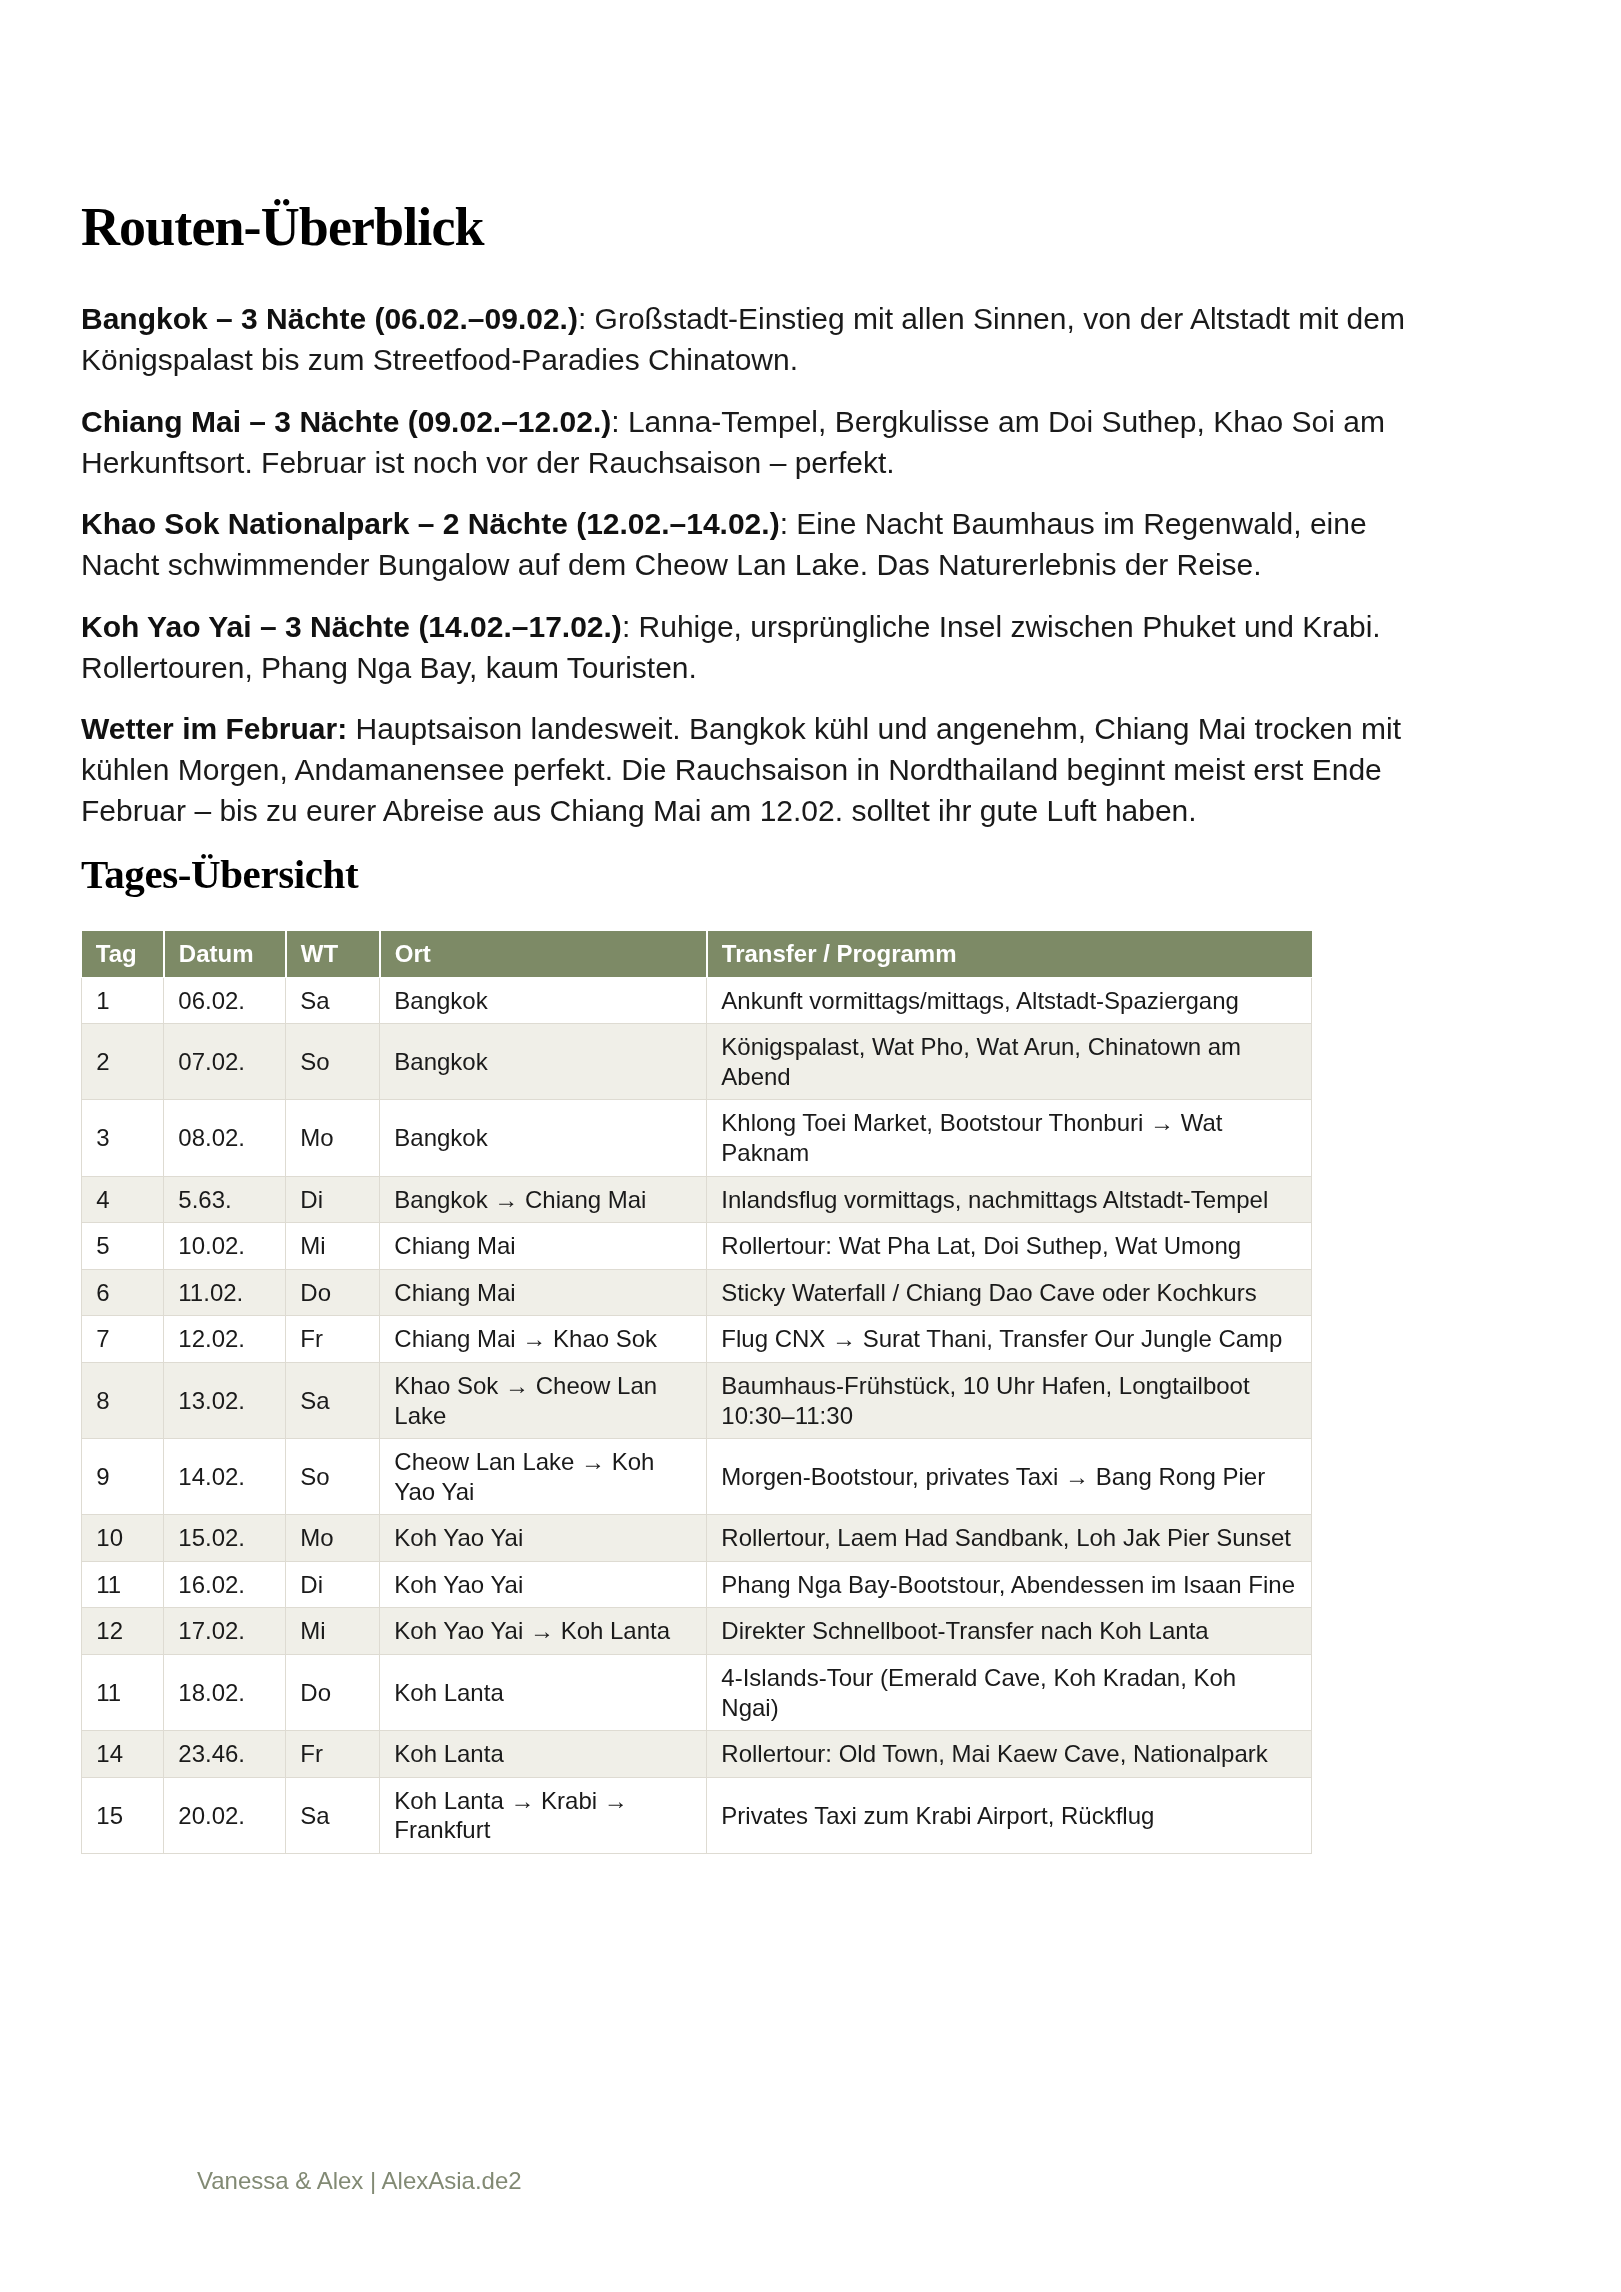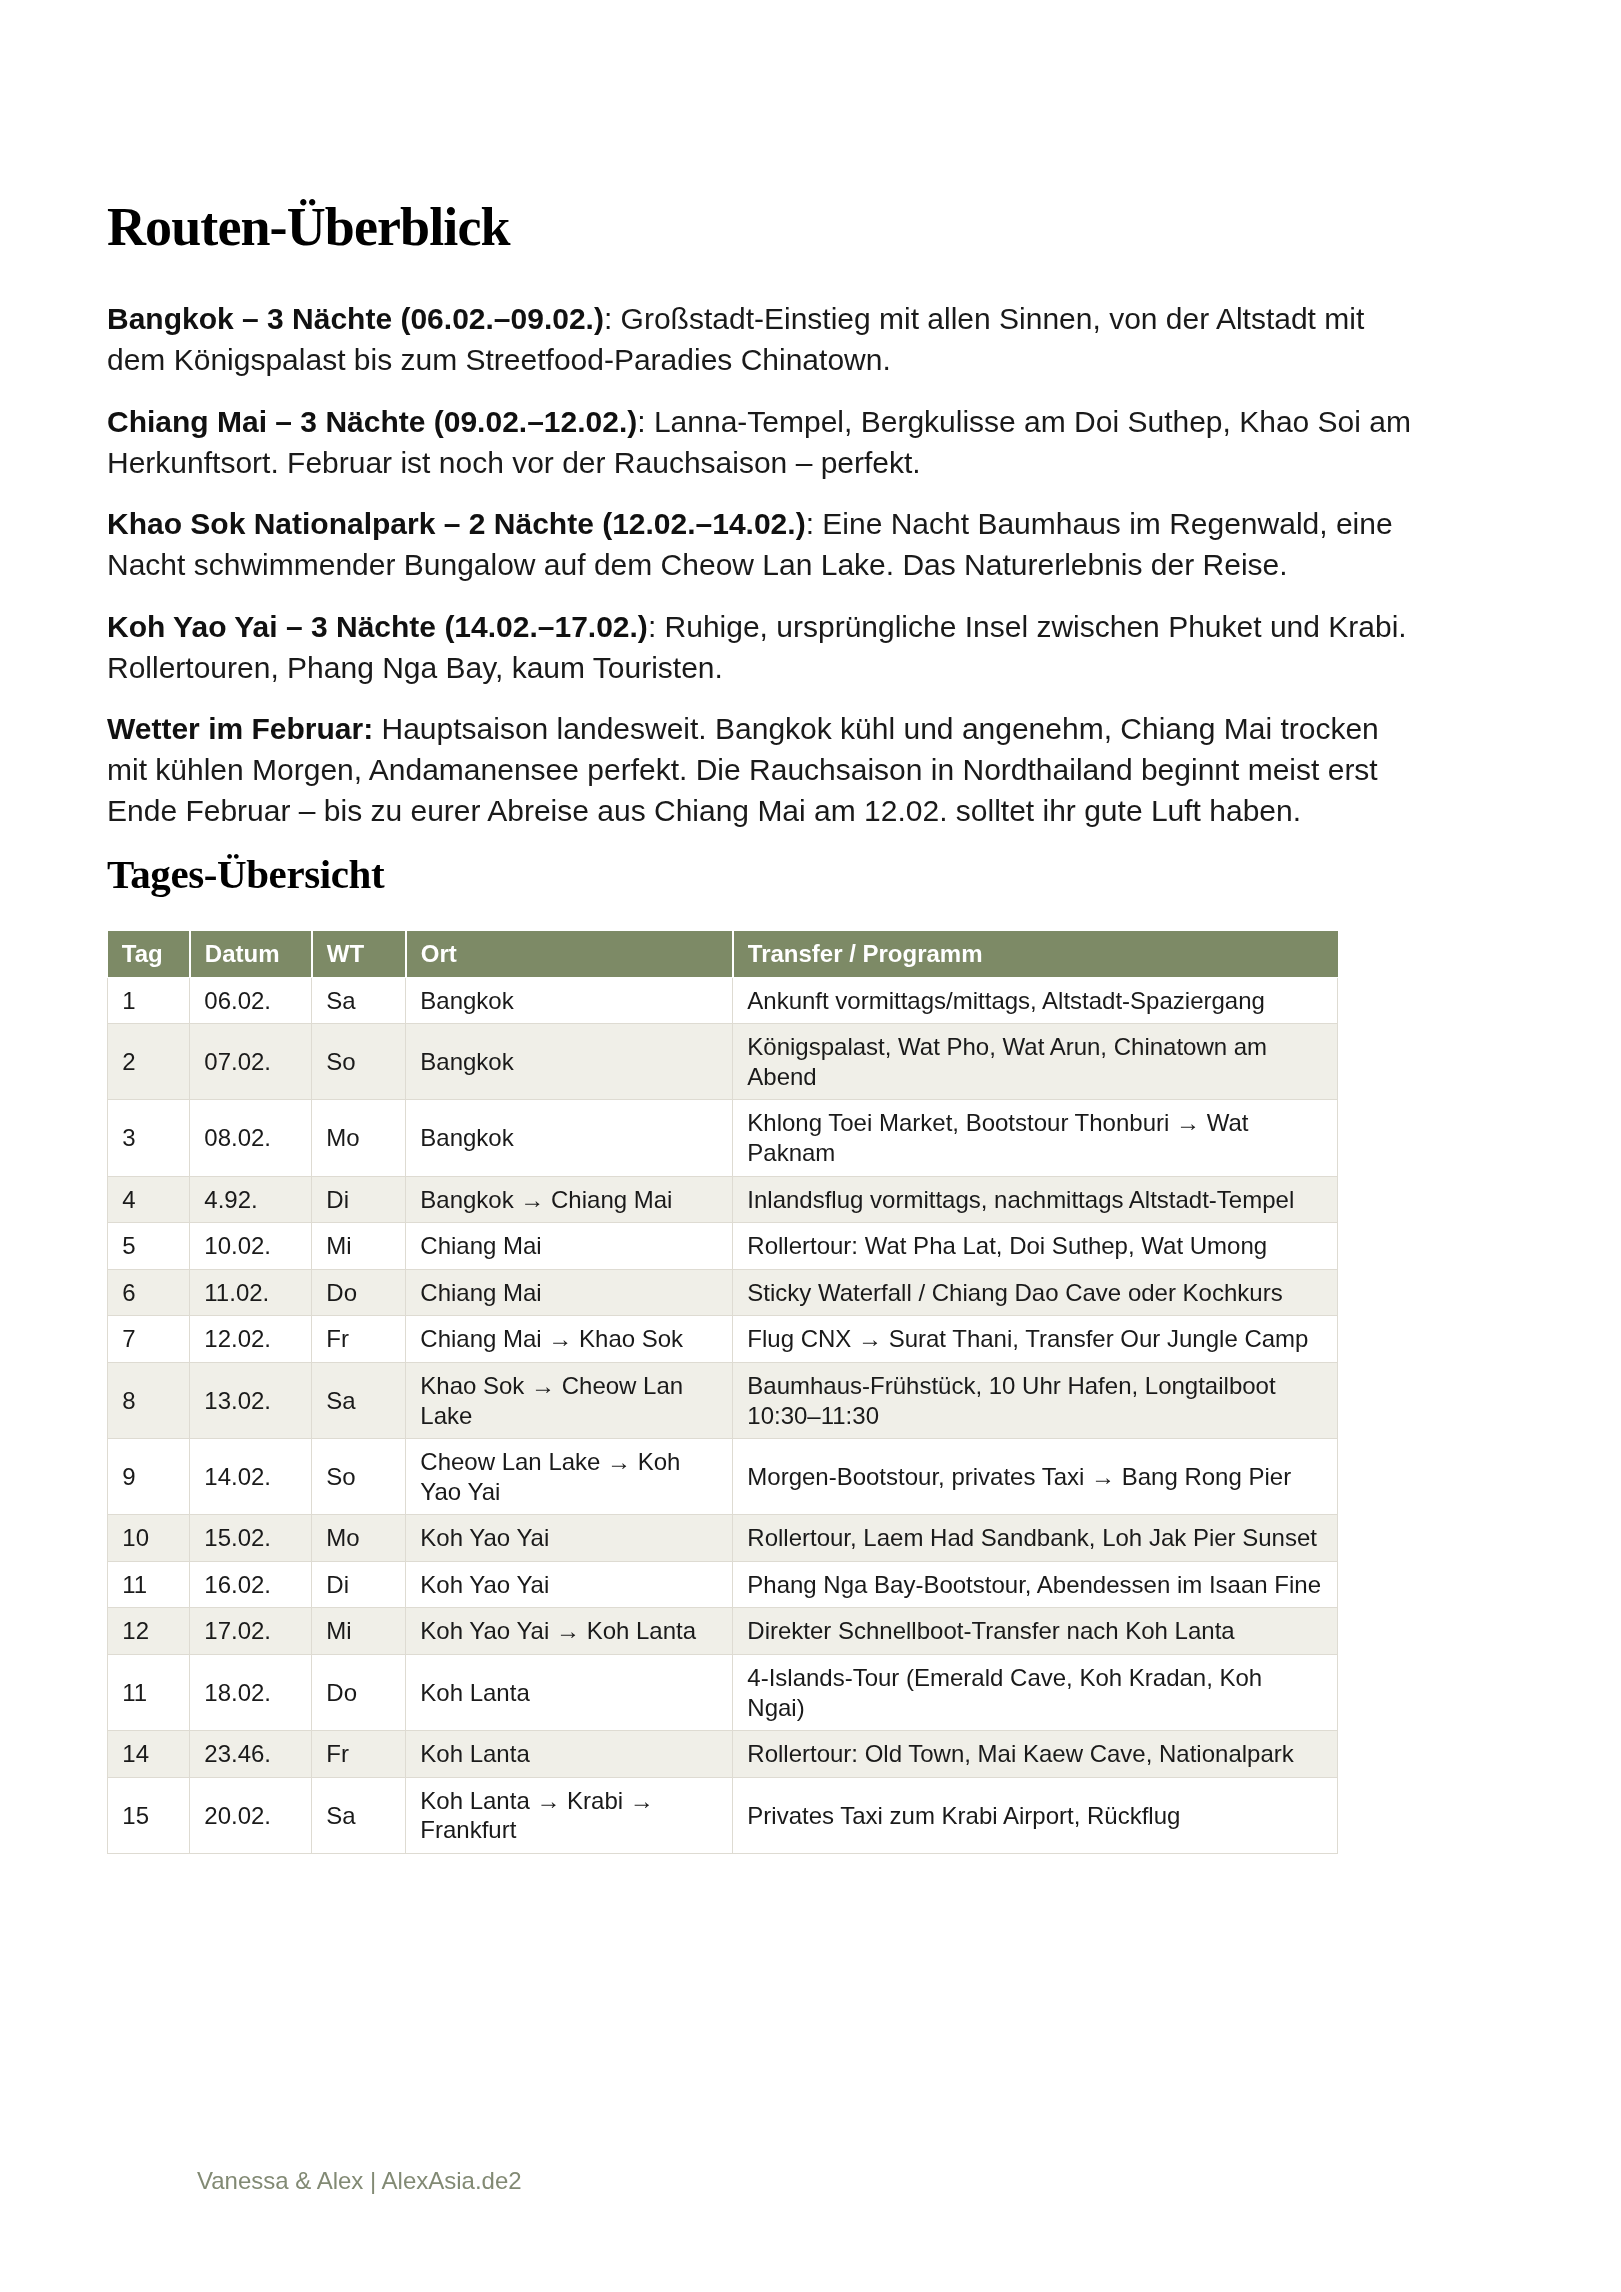--- a/index.html
+++ b/index.html
@@ -6,21 +6,21 @@
     margin: 0;
     padding: 0;
     background: #ffffff;
   }
   .page {
     position: relative;
     width: 1621px;
     height: 2293px;
     background: #ffffff;
     box-sizing: border-box;
-    padding: 199px 195px 0 107px;
+    padding: 199px 195px 0 81px;
     font-family: "Liberation Sans", sans-serif;
     color: #1a1a1a;
     overflow: hidden;
   }
   h1 {
     font-family: "Liberation Serif", serif;
     font-weight: 700;
     font-size: 54px;
     line-height: 56px;
     margin: 0 0 43px 0;
@@ -144,21 +144,21 @@
   <tr>
     <td>3</td>
     <td>08.02.</td>
     <td>Mo</td>
     <td>Bangkok</td>
     <td>Khlong Toei Market, Bootstour Thonburi → Wat Paknam</td>
   </tr>
 
   <tr>
     <td>4</td>
-    <td>4.92.</td>
+    <td>5.63.</td>
     <td>Di</td>
     <td>Bangkok → Chiang Mai</td>
     <td>Inlandsflug vormittags, nachmittags Altstadt-Tempel</td>
   </tr>
 
   <tr>
     <td>5</td>
     <td>10.02.</td>
     <td>Mi</td>
     <td>Chiang Mai</td>

